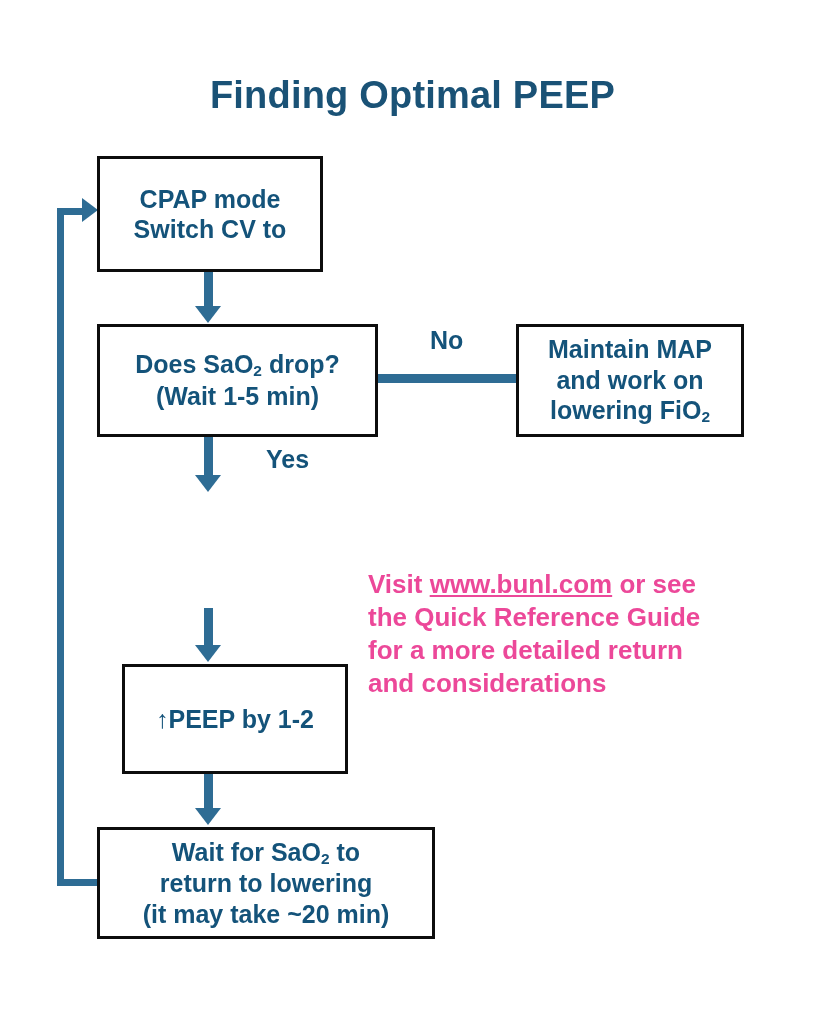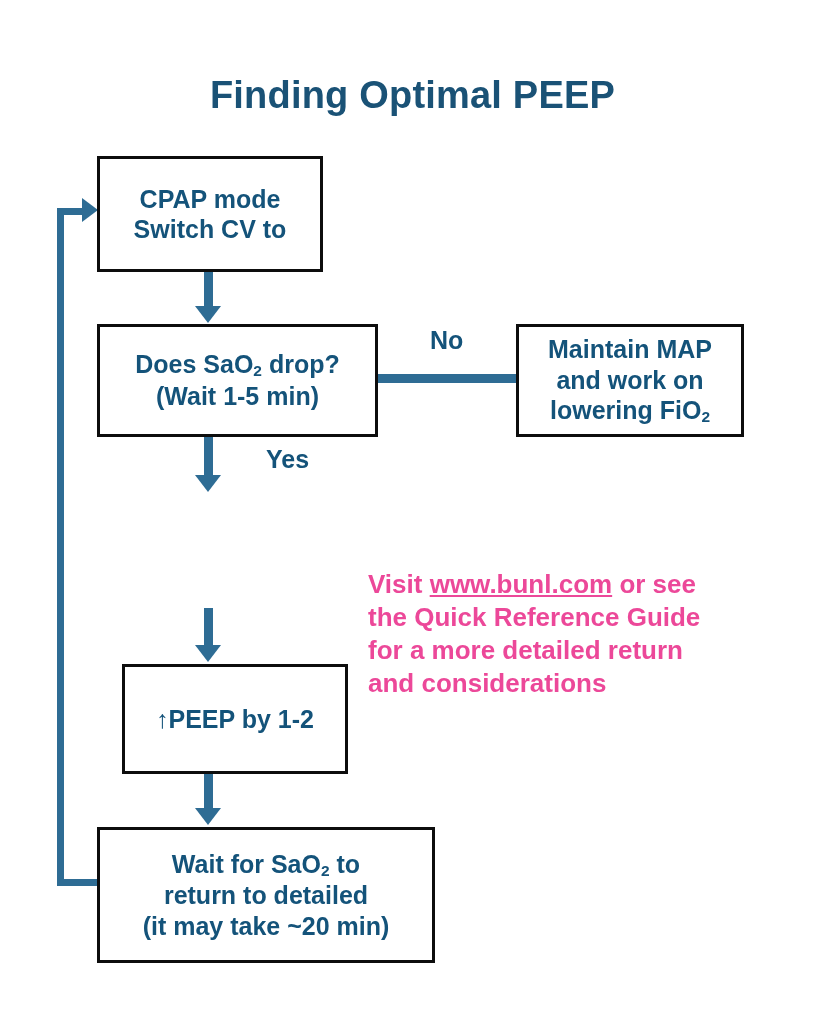--- a/index.html
+++ b/index.html
@@ -50,21 +50,21 @@
     vertical-align: -0.18em;
     font-weight: bold;
   }
 
   
   #node-switch-cpap   { left: 97px;  top: 156px; width: 226px; height: 116px; }
   #node-sao2-drop     { left: 97px;  top: 324px; width: 281px; height: 113px; align-items: center; }
   #node-maintain-map  { left: 516px; top: 324px; width: 228px; height: 113px; }
   #node-switch-imv    { left: 97px;  top: 494px; width: 226px; height: 114px; }
   #node-peep-increase { left: 97px;  top: 664px; width: 226px; height: 110px; margin-left: 25px; }
-  #node-wait-baseline { left: 97px;  top: 827px; width: 338px; height: 136px; }
+  #node-wait-baseline { left: 97px;  top: 827px; width: 338px; height: 112px; }
 
   
   .arrow-shaft {
     position: absolute;
     background: #2e6c94;
     z-index: 2;
   }
   .arrow-head-down {
     position: absolute;
     width: 0; height: 0;
@@ -196,21 +196,21 @@
   </div>
 
   <div id="arrow-peep-to-wait">
     <div class="arrow-shaft"></div>
     <div class="arrow-head-down"></div>
   </div>
 
   <div class="node" id="node-wait-baseline">
     <span class="lines">
       <span class="ln"><span>Wait for SaO</span><sub>2</sub><span> to</span></span>
-      <span class="ln">return to detailed</span>
+      <span class="ln">return to lowering</span>
       <span class="ln">(it may take ~20 min)</span>
     </span>
   </div>
 
   <div id="note-block">
     <span class="ln"><span>Visit </span><span class="note-link">www.bunl.com</span><span> or see</span></span>
     <span class="ln">the Quick Reference Guide</span>
     <span class="ln">for a more detailed return</span>
     <span class="ln">and considerations</span>
   </div>

